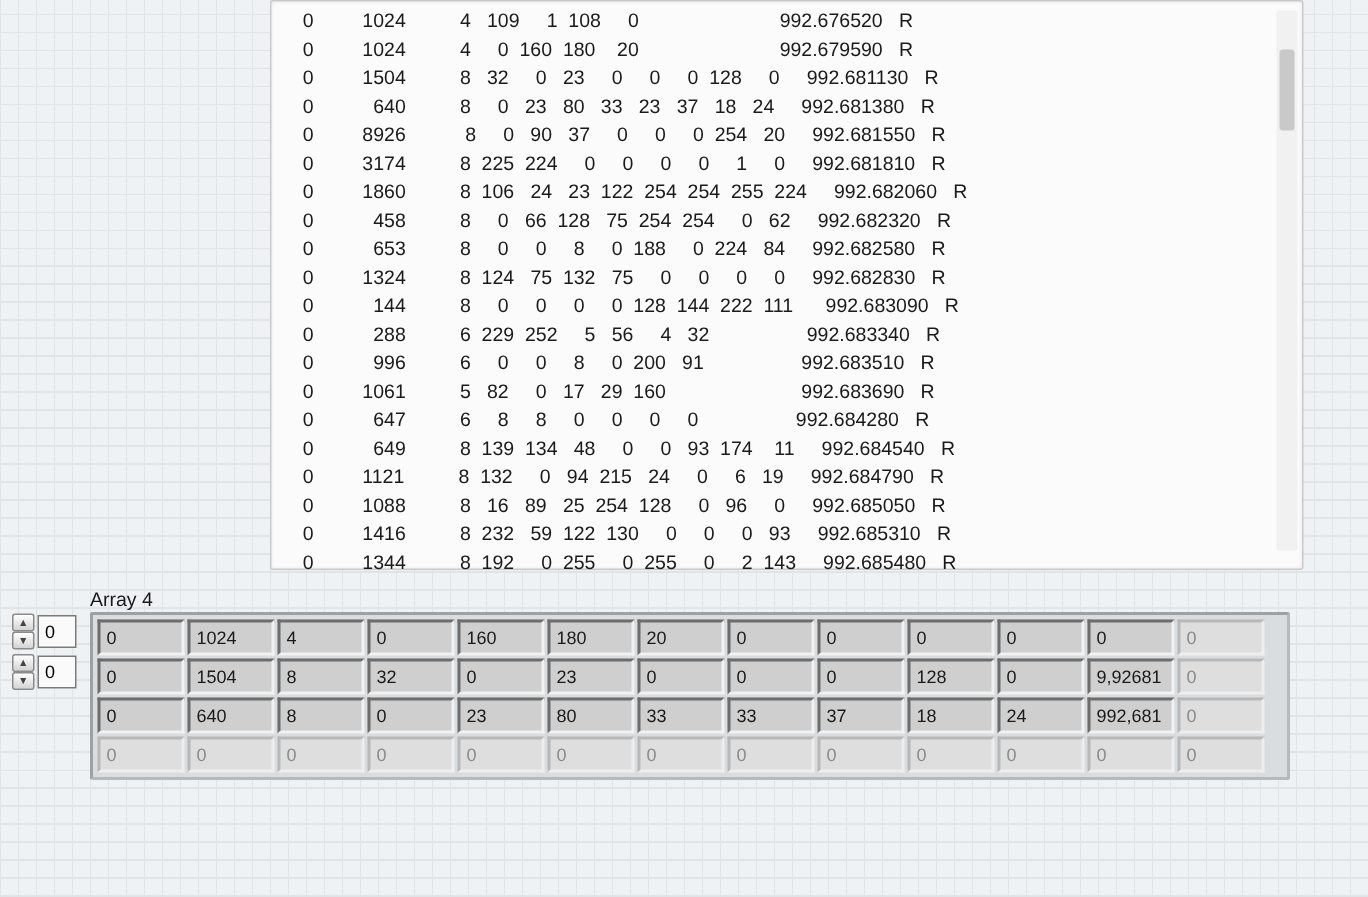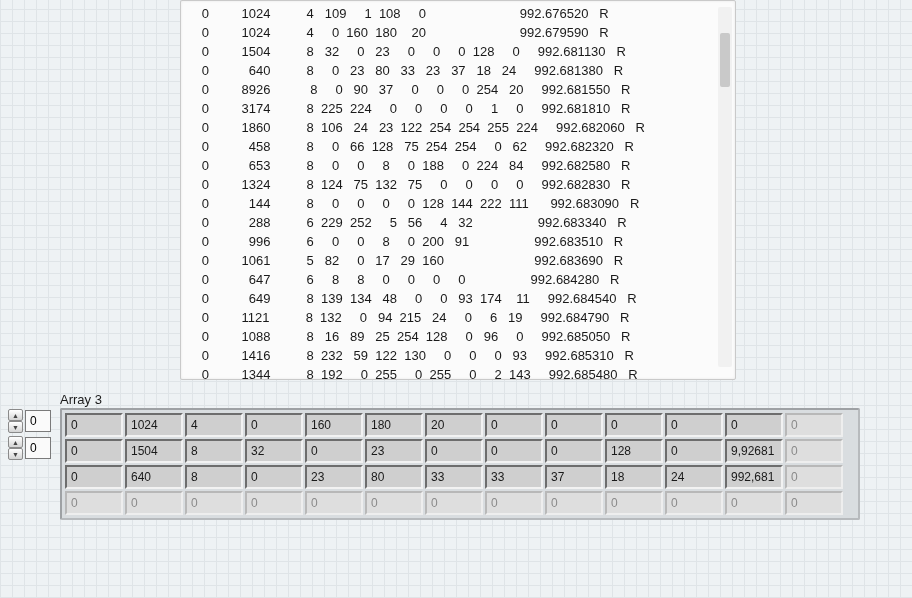--- a/index.html
+++ b/index.html
@@ -10,21 +10,21 @@
     color:#1a1a1a;
     overflow:hidden;
     background:
       repeating-linear-gradient(0deg,#dfe4e7 0 1px,transparent 1px 12px),
       repeating-linear-gradient(90deg,#dfe4e7 0 1px,transparent 1px 12px),
       #eef2f4;
   }
   .textbox{
     position:absolute;
     left:180px;top:0;
-    width:556px;height:380px;
+    width:689px;height:380px;
     background:#fbfbfb;
     border:1px solid #c9c9c9;
     border-radius:2px;
     box-shadow:inset 0 0 3px rgba(0,0,0,0.08);
     box-sizing:border-box;
     padding:3px 6px 3px 10px;
   }
   .textbox pre{
     margin:0;
     font-family:inherit;
@@ -128,21 +128,21 @@
    0           649          8  139  134   48     0     0   93  174    11     992.684540   R
    0         1121          8  132     0   94  215   24     0     6   19     992.684790   R
    0         1088          8   16   89   25  254  128     0   96     0     992.685050   R
    0         1416          8  232   59  122  130     0     0     0   93     992.685310   R
    0         1344          8  192     0  255     0  255     0     2  143     992.685480   R</pre>
   <div class="scrollbar">
     <div class="scrollthumb"></div>
   </div>
 </div>
 
-<div class="array-label">Array 3</div>
+<div class="array-label">Array 4</div>
 
 <div class="index-stack">
   <div class="idx-row">
     <div class="spin">
       <button>▲</button>
       <button>▼</button>
     </div>
     <input class="idx-input" value="0" style="">
   </div>
   <div class="idx-row">

